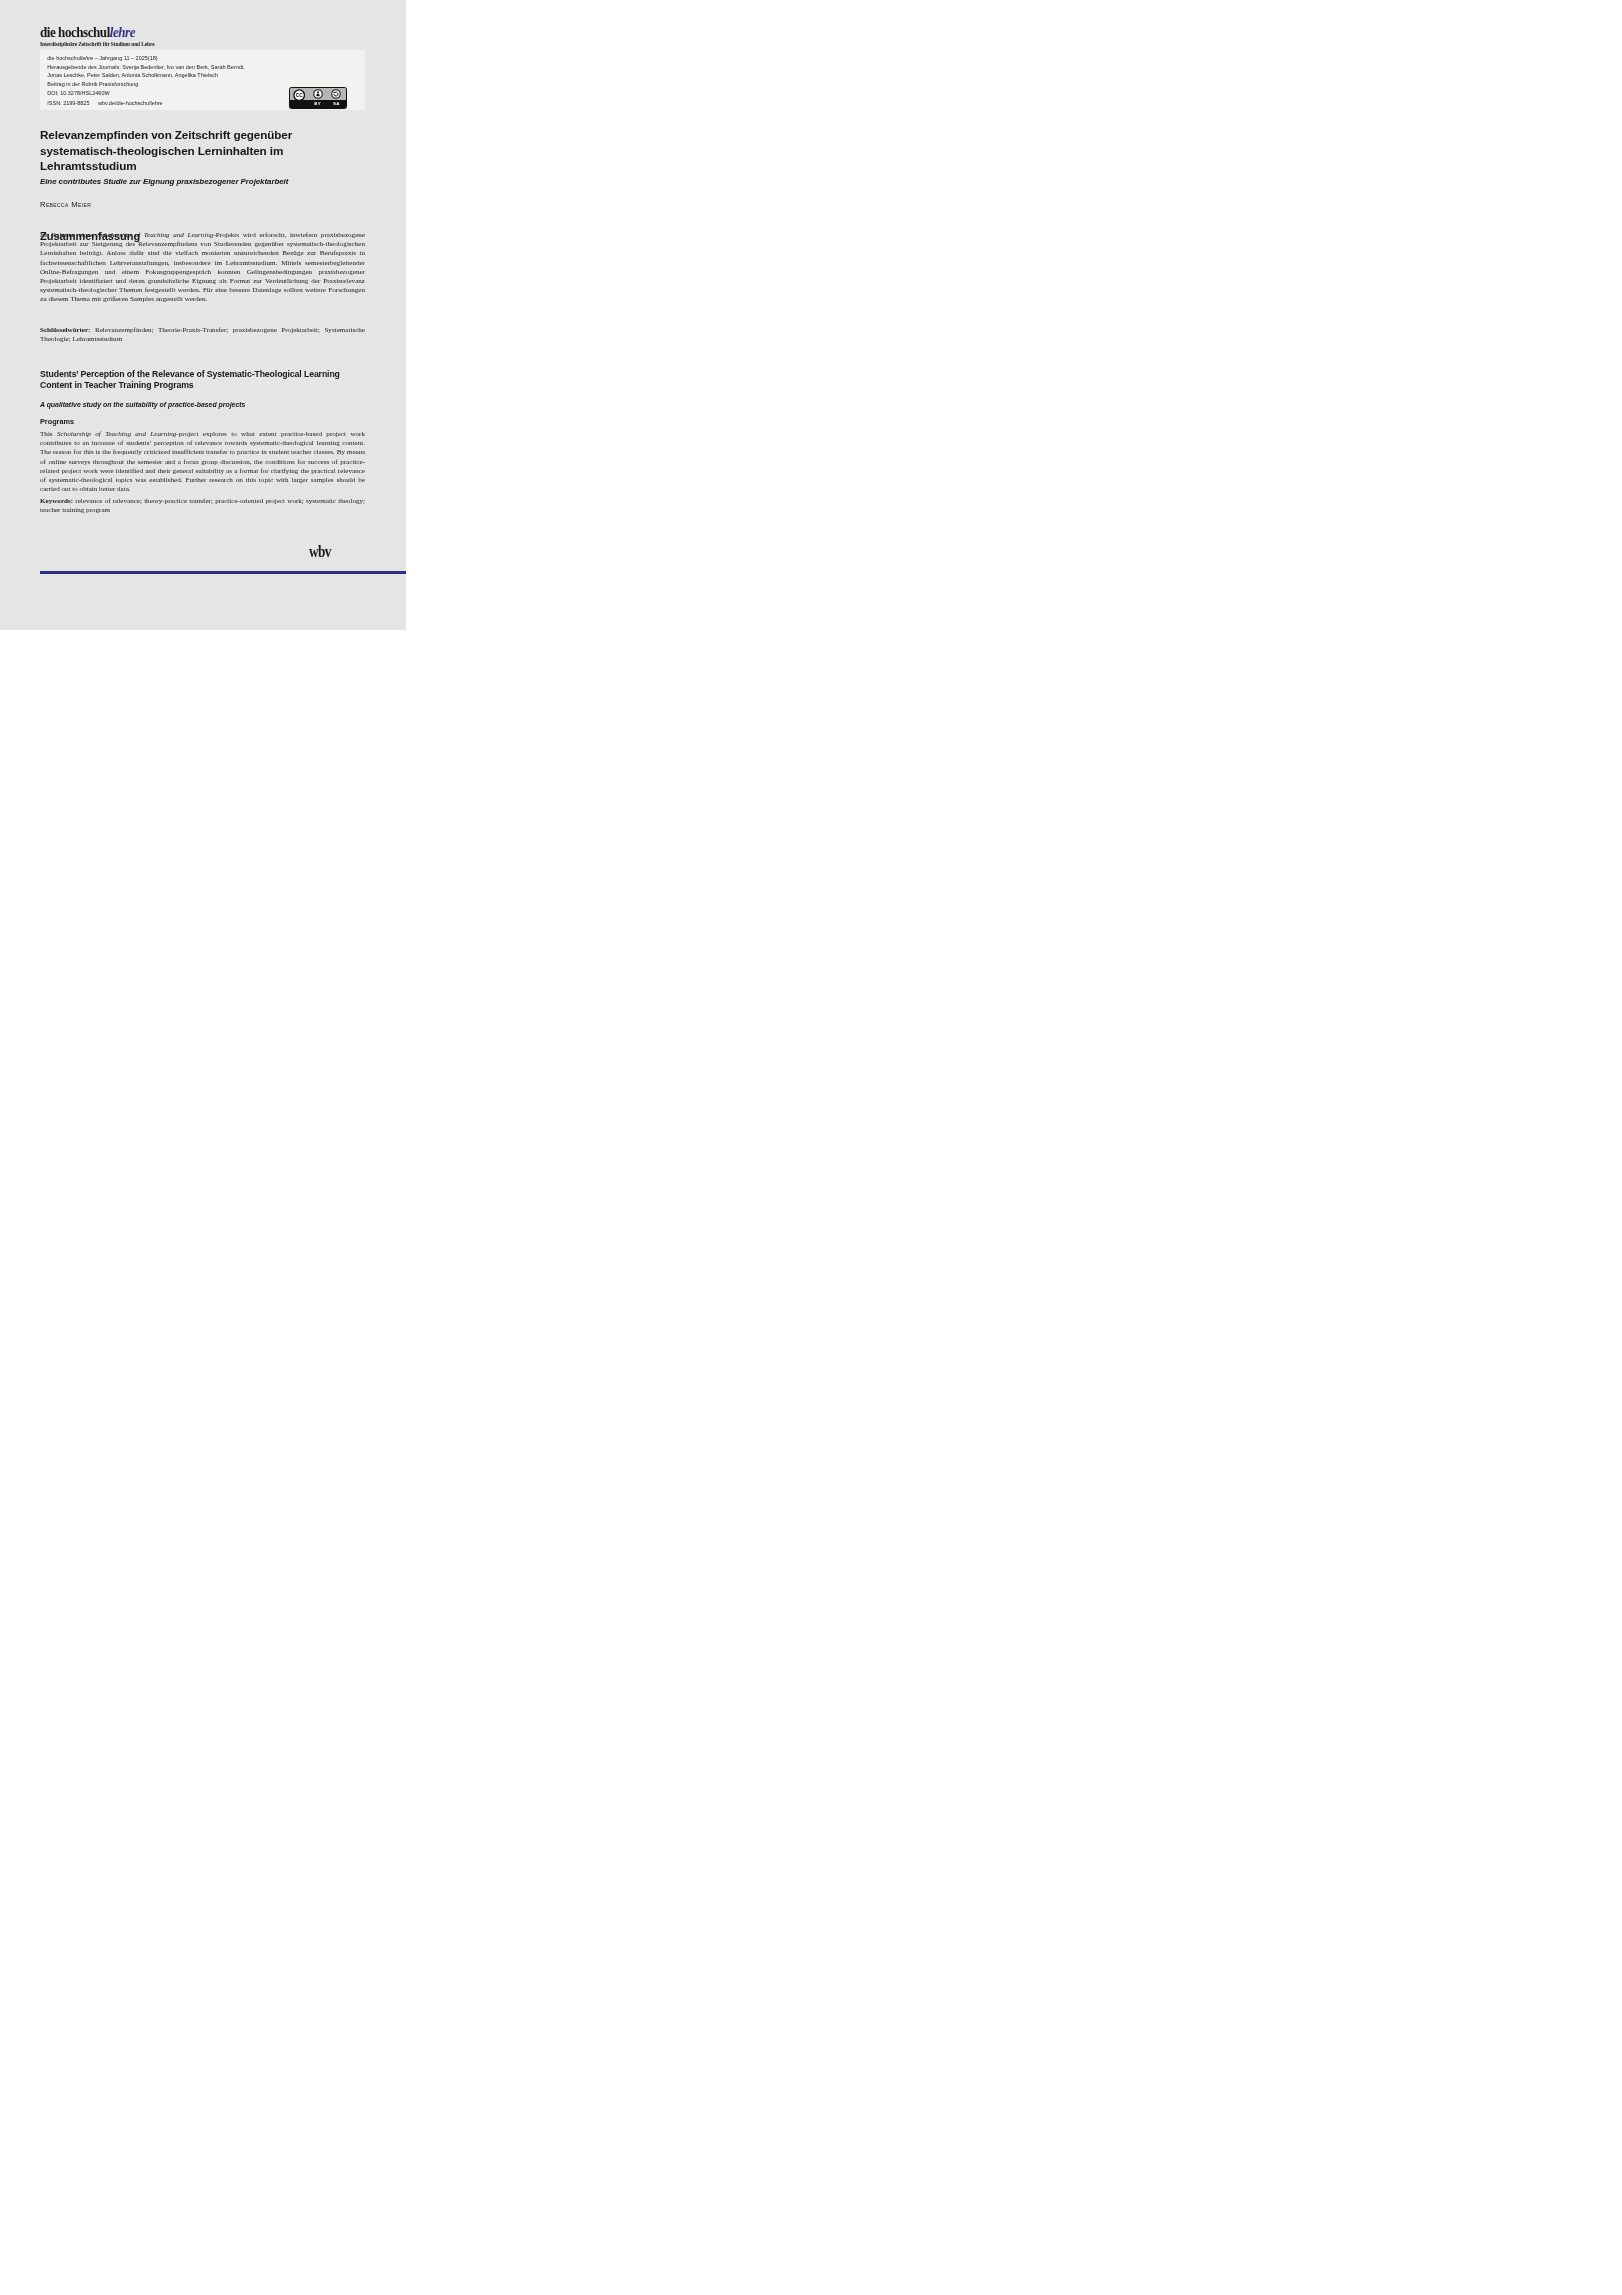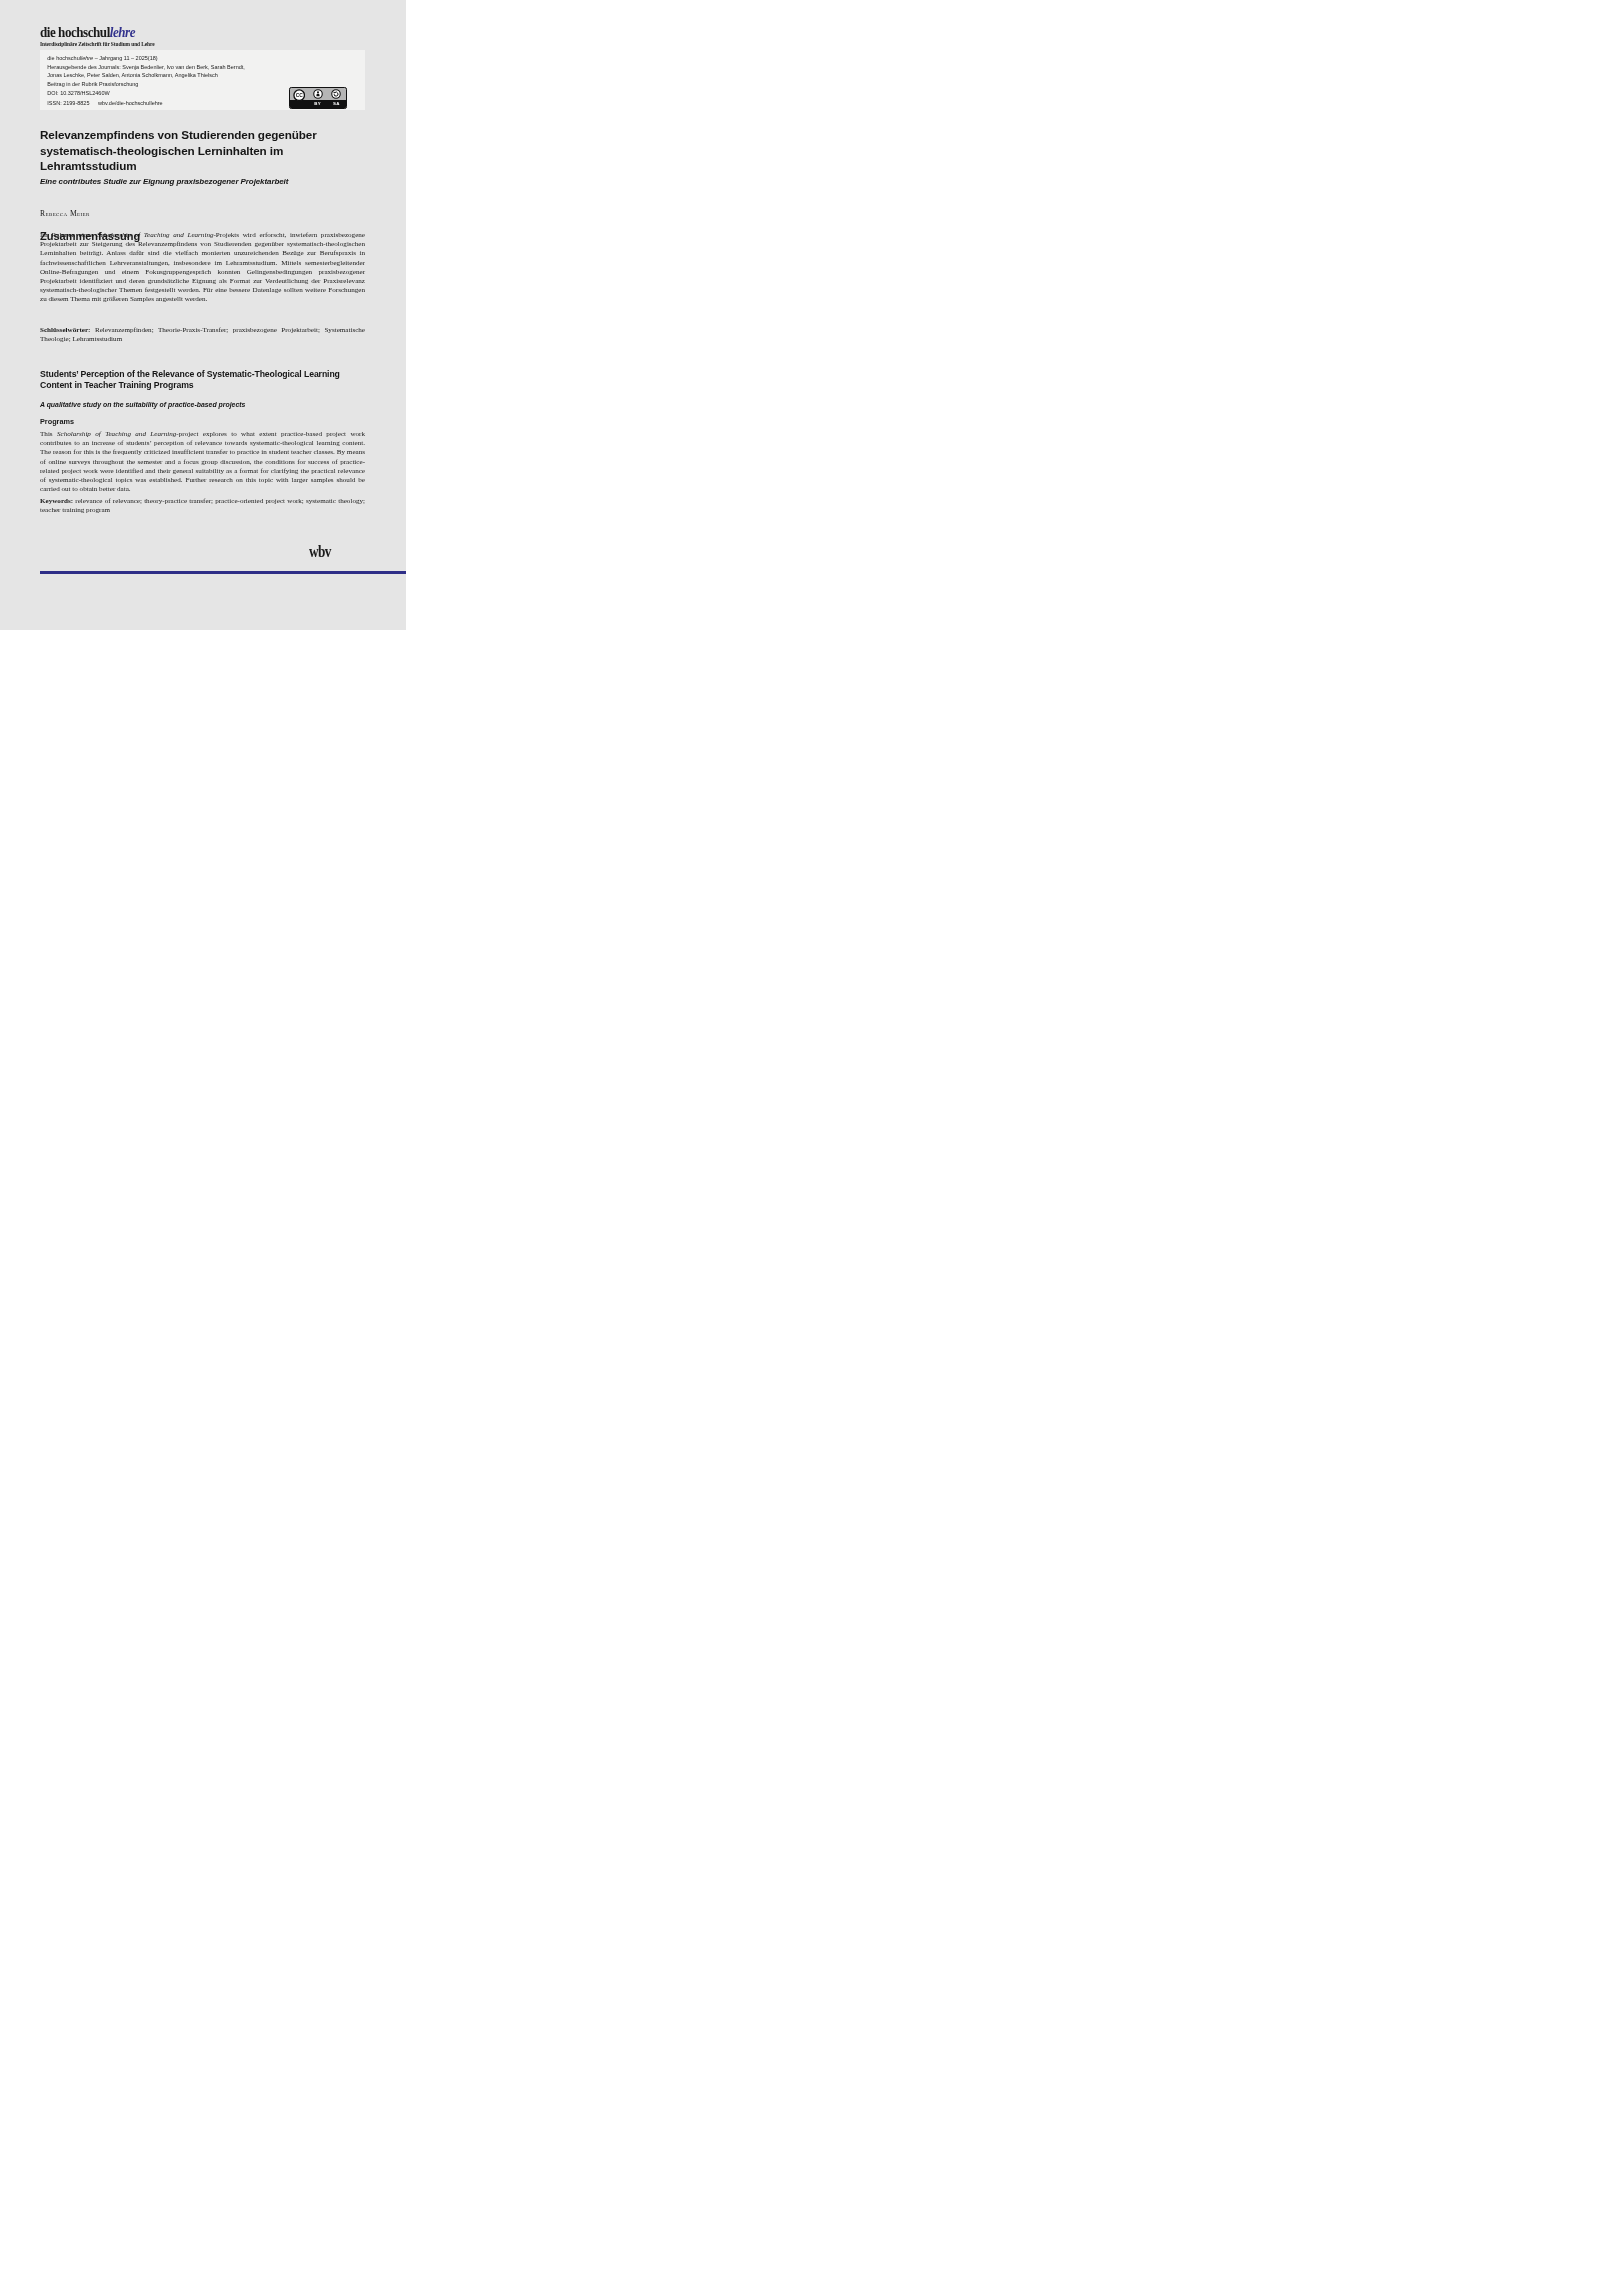--- a/index.html
+++ b/index.html
@@ -80,22 +80,22 @@
     font-size: 11.7px; font-weight: bold;
     line-height: 15.6px; letter-spacing: -0.1px;
     color: #161616;
   }
   .subtitle {
     position: absolute; left: 40px; top: 177px;
     font-size: 8px; font-weight: bold; font-style: italic;
     letter-spacing: -0.1px; color: #161616;
   }
   .author {
-    position: absolute; left: 40px; top: 209px;
-    font-family: Liberation Serif, serif;
+    position: absolute; left: 40px; top: 200px;
+    font-family: Liberation Sans, sans-serif;
     font-variant: small-caps;
     font-size: 7.6px; letter-spacing: 0.4px;
     color: #161616;
   }
 
   
   .sec-heading-de { position: absolute; left: 40px; top: 230px; font-size: 11px; font-weight: bold; }
   .body-text {
     position: absolute; left: 40px; width: 325px;
     font-family: "Liberation Serif", serif;
@@ -185,21 +185,21 @@
       </div>
       <div class="cc-strip">
         <div class="cc-col"></div>
         <div class="cc-col">BY</div>
         <div class="cc-col">SA</div>
       </div>
     </div>
   </div>
 
   <h1 class="title">
-    <div>Relevanzempfindens von Studierenden gegenüber</div>
+    <div>Relevanzempfinden von Zeitschrift gegenüber</div>
     <div>systematisch-theologischen Lerninhalten im</div>
     <div>Lehramtsstudium</div>
   </h1>
   <div class="subtitle">Eine contributes Studie zur Eignung praxisbezogener Projektarbeit</div>
   <div class="author">Rebecca Meier</div>
 
   <div class="sec-heading-de">Zusammenfassung</div>
   <p class="body-text de-abstract">
     <span>Im Rahmen eines </span><span class="ital">Scholarship of Teaching and Learning</span><span>-Projekts wird erforscht, inwiefern praxisbezogene Projektarbeit zur Steigerung des Relevanzempfindens von Studierenden gegenüber systematisch-theologischen Lerninhalten beiträgt. Anlass dafür sind die vielfach monierten unzureichenden Bezüge zur Berufspraxis in fachwissenschaftlichen Lehrveranstaltungen, insbesondere im Lehramtsstudium. Mittels semesterbegleitender Online-Befragungen und einem Fokusgruppengespräch konnten Gelingensbedingungen praxisbezogener Projektarbeit identifiziert und deren grundsätzliche Eignung als Format zur Verdeutlichung der Praxisrelevanz systematisch-theologischer Themen festgestellt werden. Für eine bessere Datenlage sollten weitere Forschungen zu diesem Thema mit größeren Samples angestellt werden.</span>
   </p>

